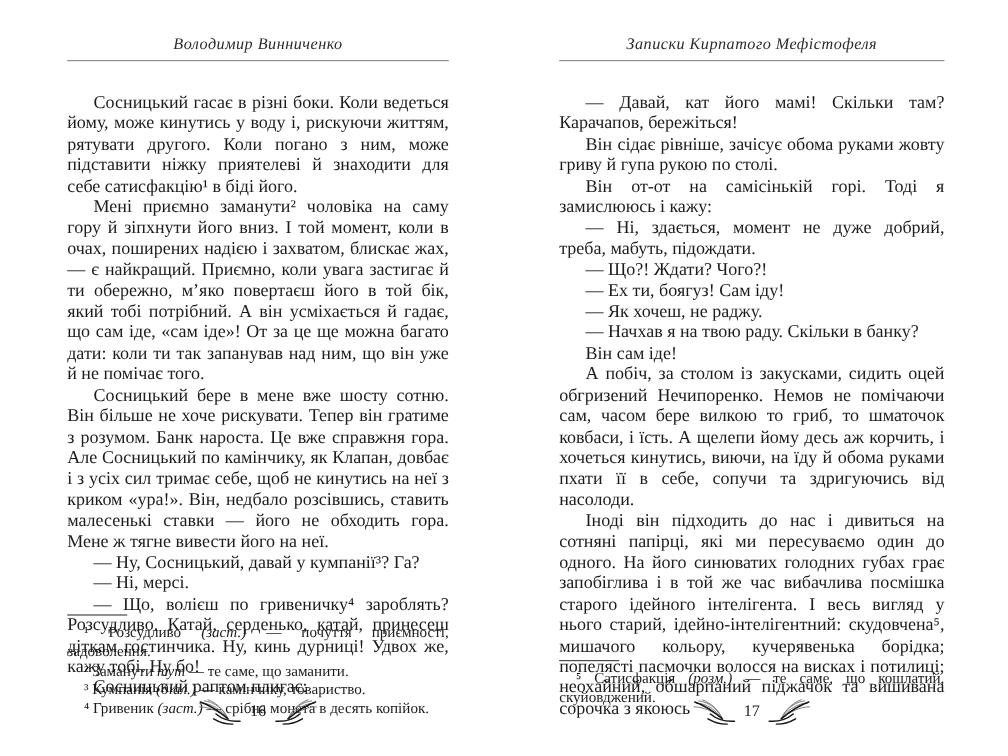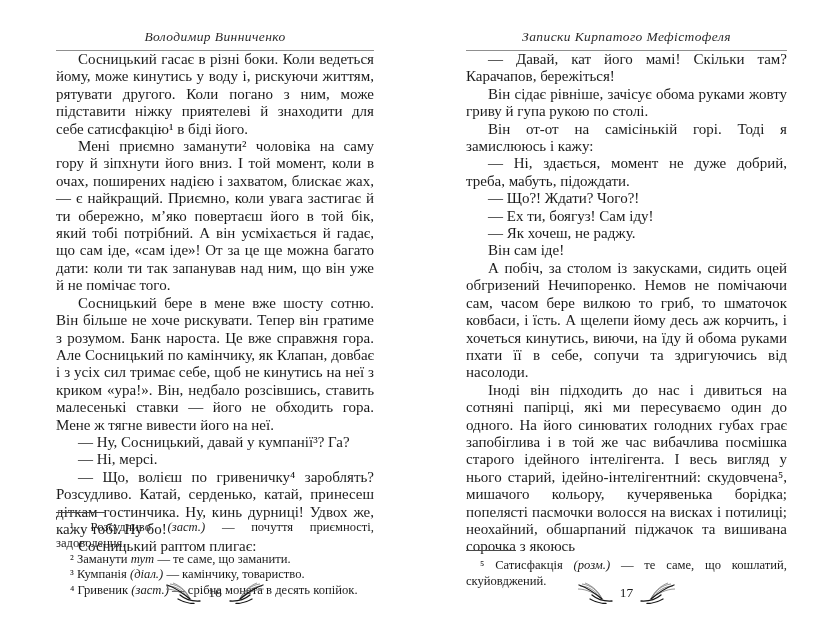--- a/index.html
+++ b/index.html
@@ -23,21 +23,21 @@
     letter-spacing: 0.4px;
     color: #2b2b2b;
     padding-top: 3px;
   }
   .running-head-rule {
     border: 0;
     border-top: 1px solid #8f8f8f;
     margin: 5px 0 0 0;
   }
 
-  .body-text { margin-top: 0; }
+  .body-text { margin-top: 27px; }
   .body-text p {
     margin: 0;
     font-size: 15px;
     line-height: 17.4px;
     text-align: justify;
     text-indent: 22px;
   }
 
   .footnotes { position: absolute; left: 0; right: 0; }
   .page--left  .footnotes { top: 486px; }
@@ -132,20 +132,21 @@
     <hr class="running-head-rule">
 
     <div class="body-text">
       <p>— Давай, кат його мамі! Скільки там? Карачапов, бережіться!</p>
       <p>Він сідає рівніше, зачісує обома руками жовту гриву й гупа рукою по столі.</p>
       <p>Він от-от на самісінькій горі. Тоді я замислююсь і кажу:</p>
       <p>— Ні, здається, момент не дуже добрий, треба, мабуть, підождати.</p>
       <p>— Що?! Ждати? Чого?!</p>
       <p>— Ех ти, боягуз! Сам іду!</p>
       <p>— Як хочеш, не раджу.</p>
+      <p>— Начхав я на твою раду. Скільки в банку?</p>
       <p>Він сам іде!</p>
       <p>А побіч, за столом із закусками, сидить оцей обгризений Нечипоренко. Немов не помічаючи сам, часом бере вилкою то гриб, то шматочок ковбаси, і їсть. А щелепи йому десь аж корчить, і хочеться кинутись, виючи, на їду й обома руками пхати її в себе, сопучи та здригуючись від насолоди.</p>
       <p>Іноді він підходить до нас і дивиться на сотняні папірці, які ми пересуваємо один до одного. На його синюватих голодних губах грає запобіглива і в той же час вибачлива посмішка старого ідейного інтелігента. І весь вигляд у нього старий, ідейно-інтелігентний: скудовчена⁵, мишачого кольору, кучерявенька борідка; попелясті пасмочки волосся на висках і потилиці; неохайний, обшарпаний піджачок та вишивана сорочка з якоюсь</p>
     </div>
 
     <div class="footnotes">
       <hr class="footnote-rule">
       <p class="footnote"><span>⁵</span> <span>Сатисфакція</span> <span class="q">(розм.)</span> <span>— те саме, що кошлатий, скуйовджений.</span></p>
     </div>
 

